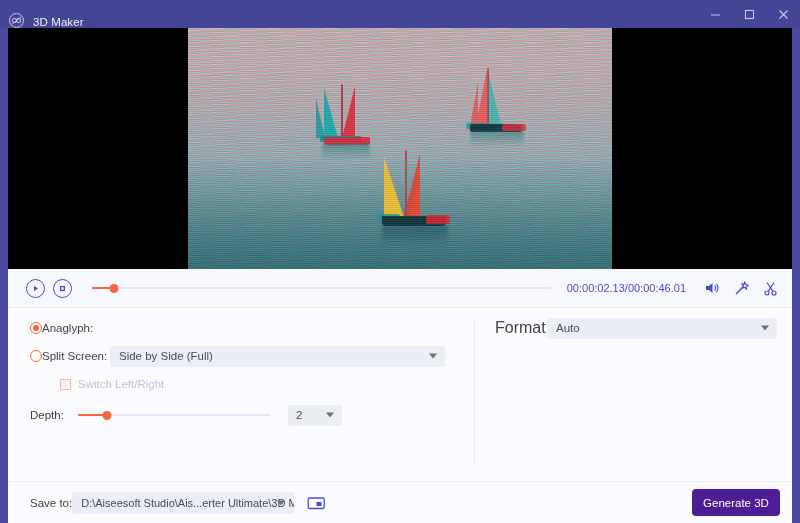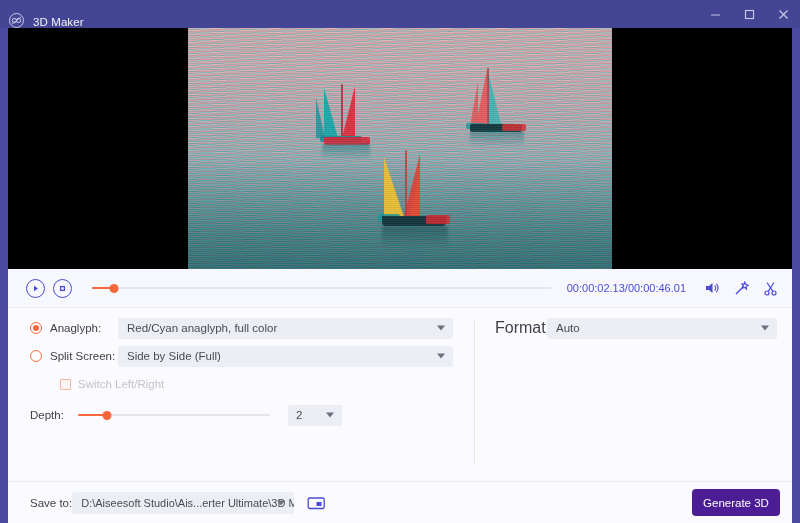--- a/index.html
+++ b/index.html
@@ -331,21 +331,20 @@
     background: #fff;
   }
   .radio.checked::after {
     content: "";
     width: 6px; height: 6px;
     border-radius: 50%;
     background: #f4683c;
   }
   .lbl {
     font-size: 11.5px; color: #3f3f47;
-    margin-left: 8px;
     white-space: nowrap;
   }
   .lbl-ang { width: 68px; }
   .lbl-split { width: 68px; }
 
   .select {
     position: relative;
     height: 21px;
     background: #eceef6;
     border-radius: 2px;
@@ -574,24 +573,20 @@
         </svg>
       </div>
     </div>
 
     <div class="settings">
       <div class="col-left">
 
         <div class="row">
           <span class="radio checked"></span>
           <span class="lbl lbl-ang">Anaglyph:</span>
-          <div class="select sel-wide">
-            <span>Red/Cyan anaglyph, full color</span>
-            <span class="caret"></span>
-          </div>
         </div>
 
         <div class="row">
           <span class="radio"></span>
           <span class="lbl lbl-split">Split Screen:</span>
           <div class="select sel-wide">
             <span>Side by Side (Full)</span>
             <span class="caret"></span>
           </div>
         </div>

